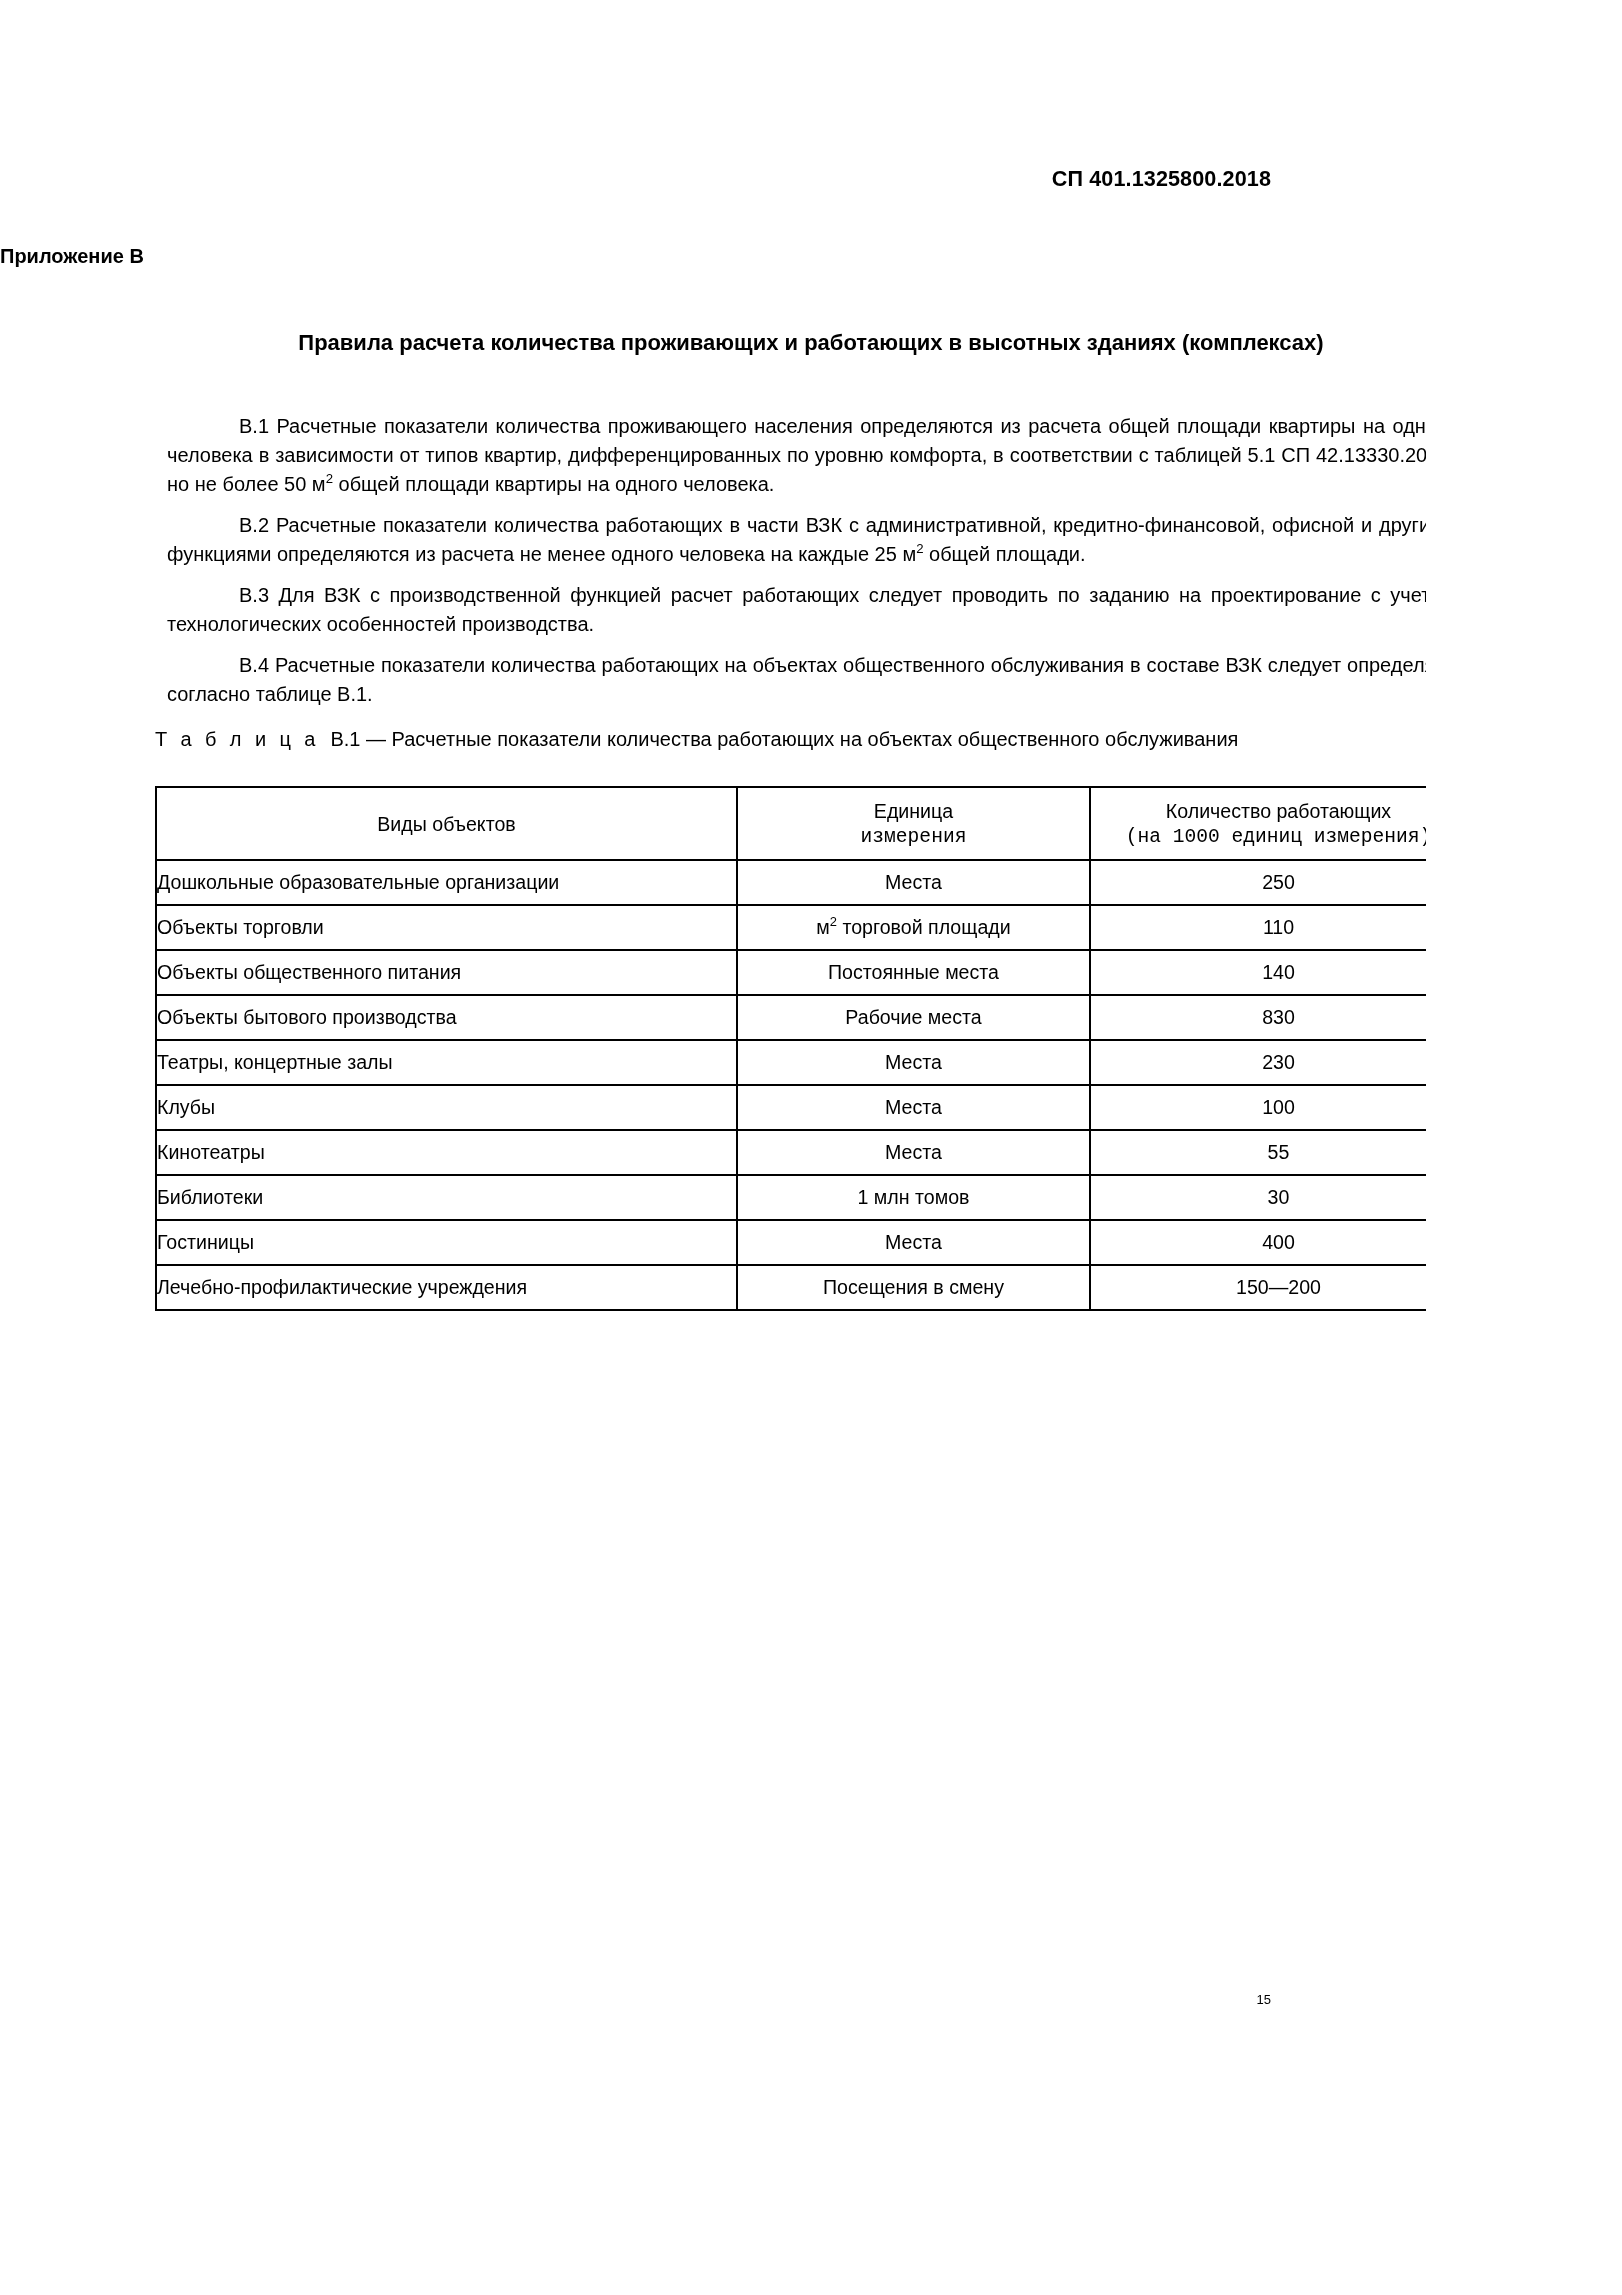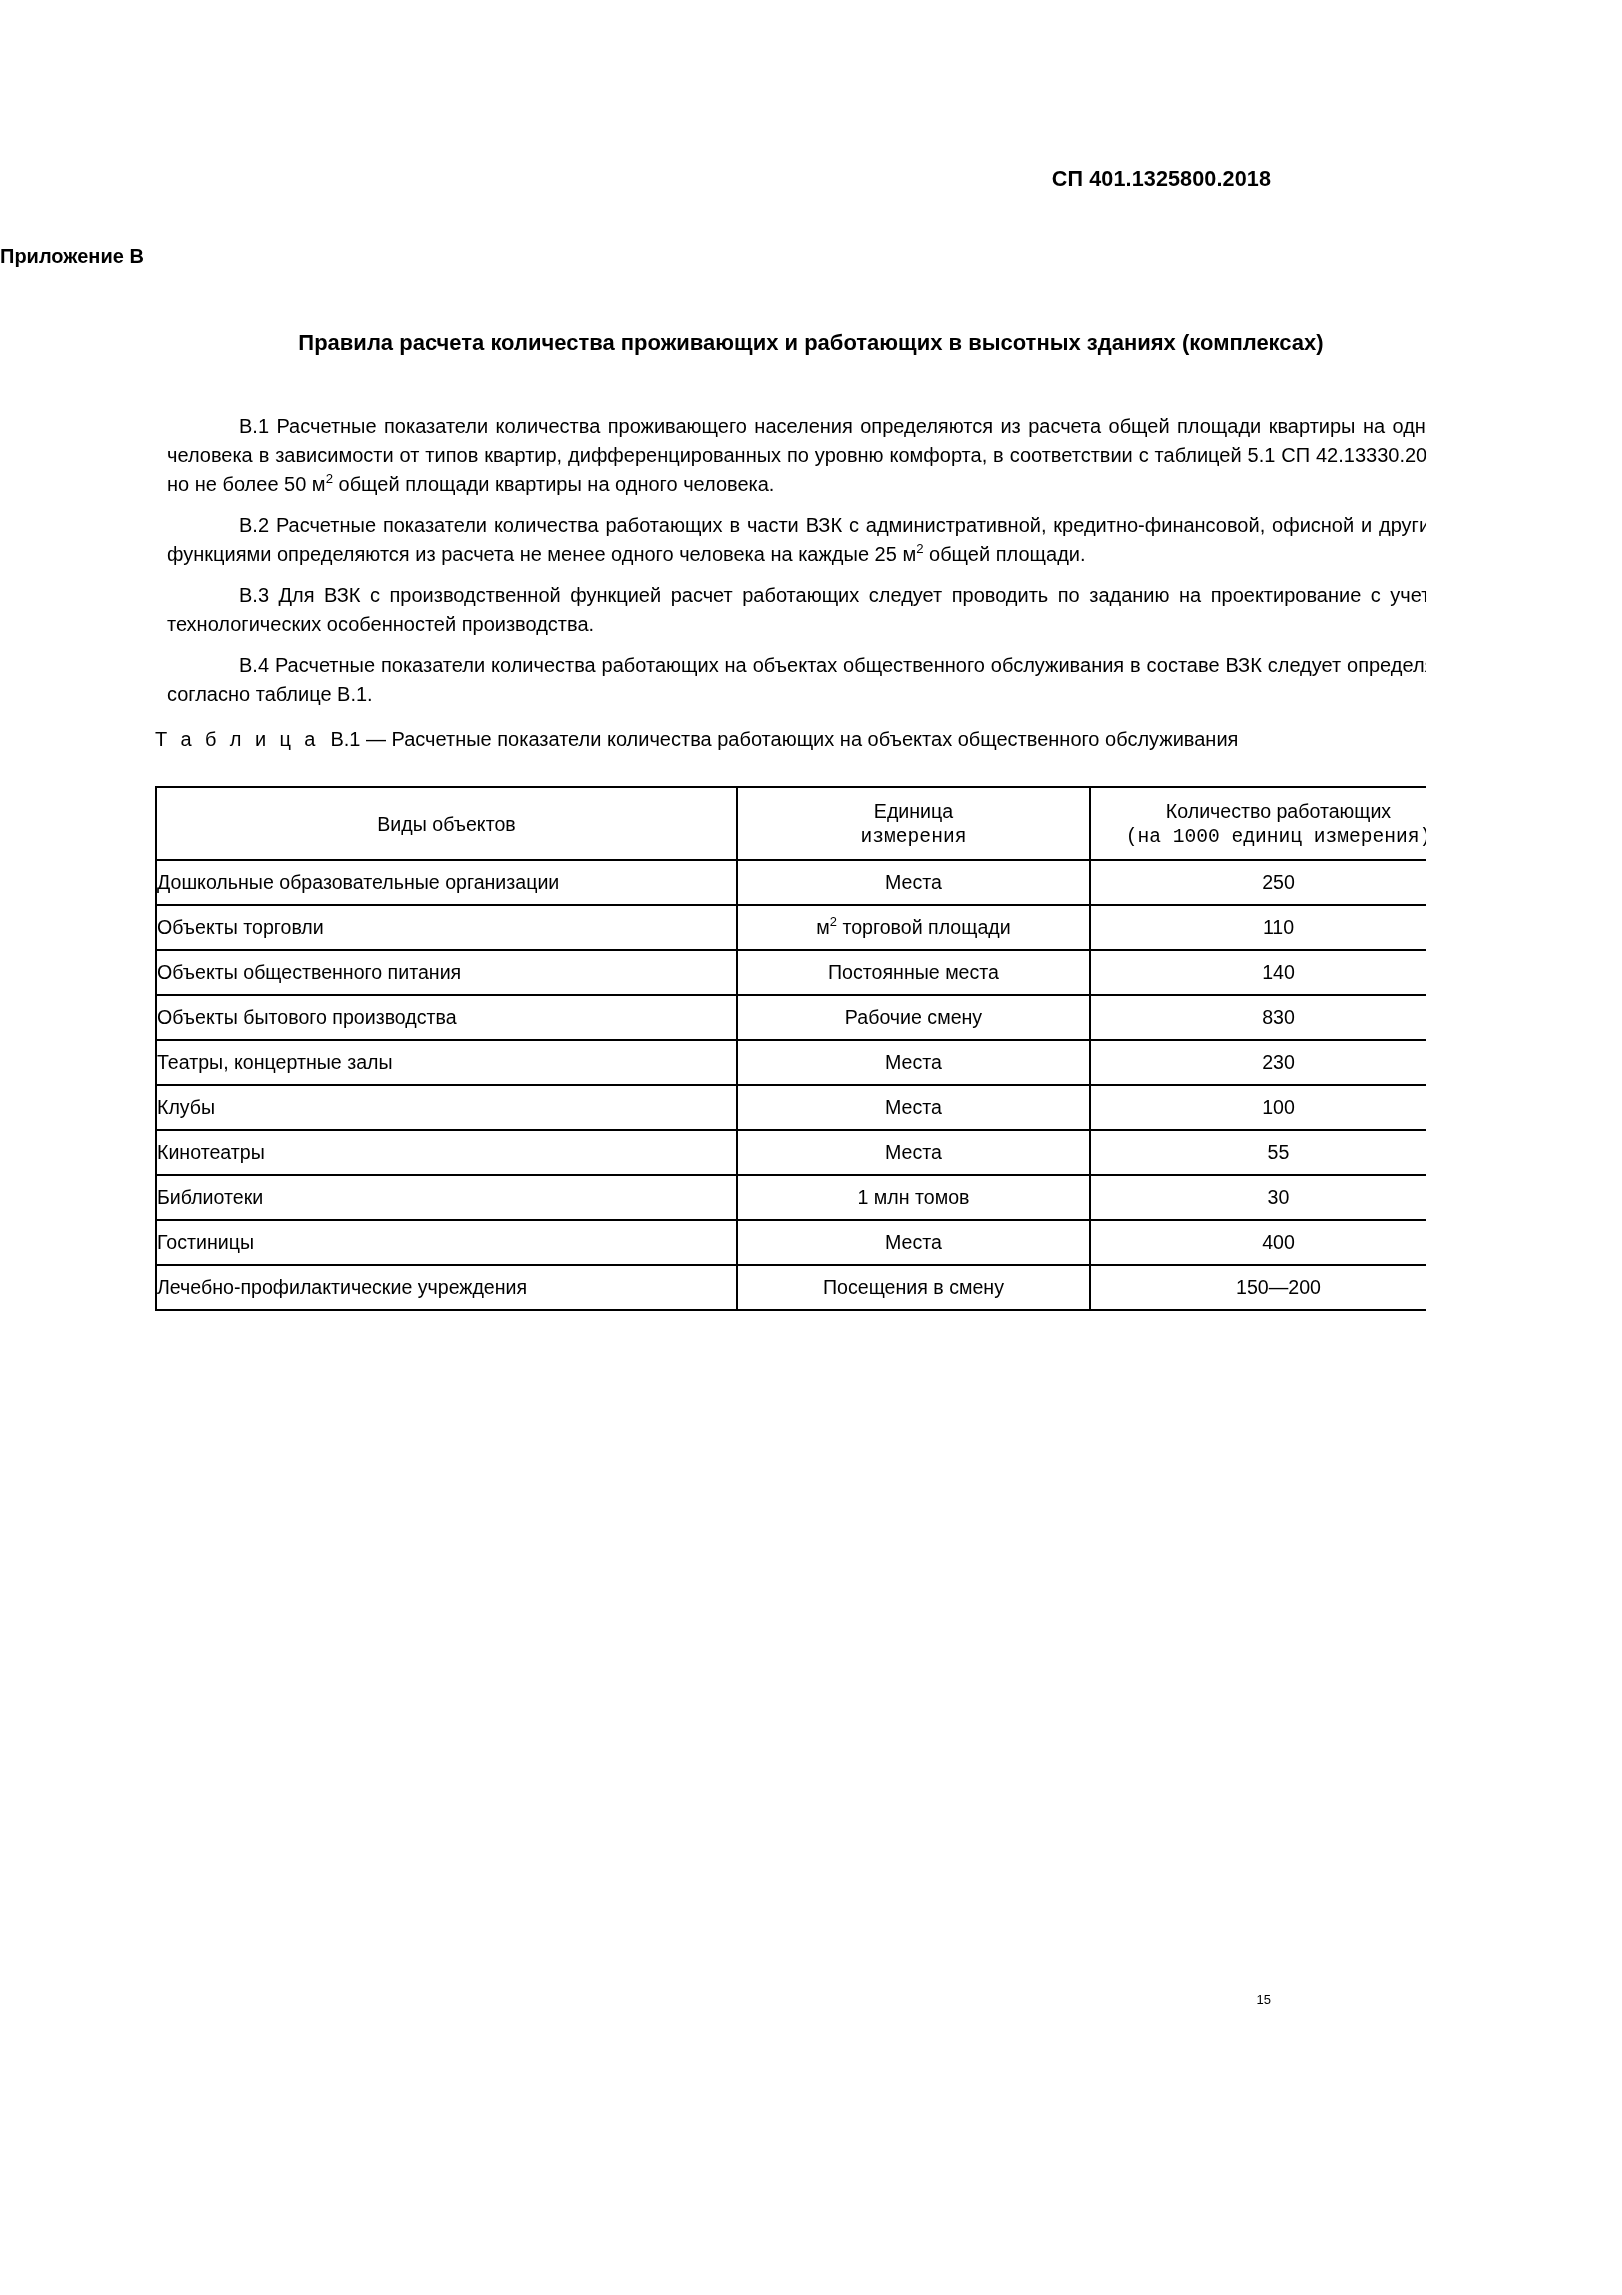--- a/index.html
+++ b/index.html
@@ -201,21 +201,21 @@
           <td class="col-unit"><span>м</span><sup>2</sup><span> торговой площади</span></td>
           <td class="col-value">110</td>
         </tr>
         <tr>
           <td class="col-name">Объекты общественного питания</td>
           <td class="col-unit"><span>Постоянные места</span><sup></sup><span></span></td>
           <td class="col-value">140</td>
         </tr>
         <tr>
           <td class="col-name">Объекты бытового производства</td>
-          <td class="col-unit"><span>Рабочие смену</span><sup></sup><span></span></td>
+          <td class="col-unit"><span>Рабочие места</span><sup></sup><span></span></td>
           <td class="col-value">830</td>
         </tr>
         <tr>
           <td class="col-name">Театры, концертные залы</td>
           <td class="col-unit"><span>Места</span><sup></sup><span></span></td>
           <td class="col-value">230</td>
         </tr>
         <tr>
           <td class="col-name">Клубы</td>
           <td class="col-unit"><span>Места</span><sup></sup><span></span></td>

